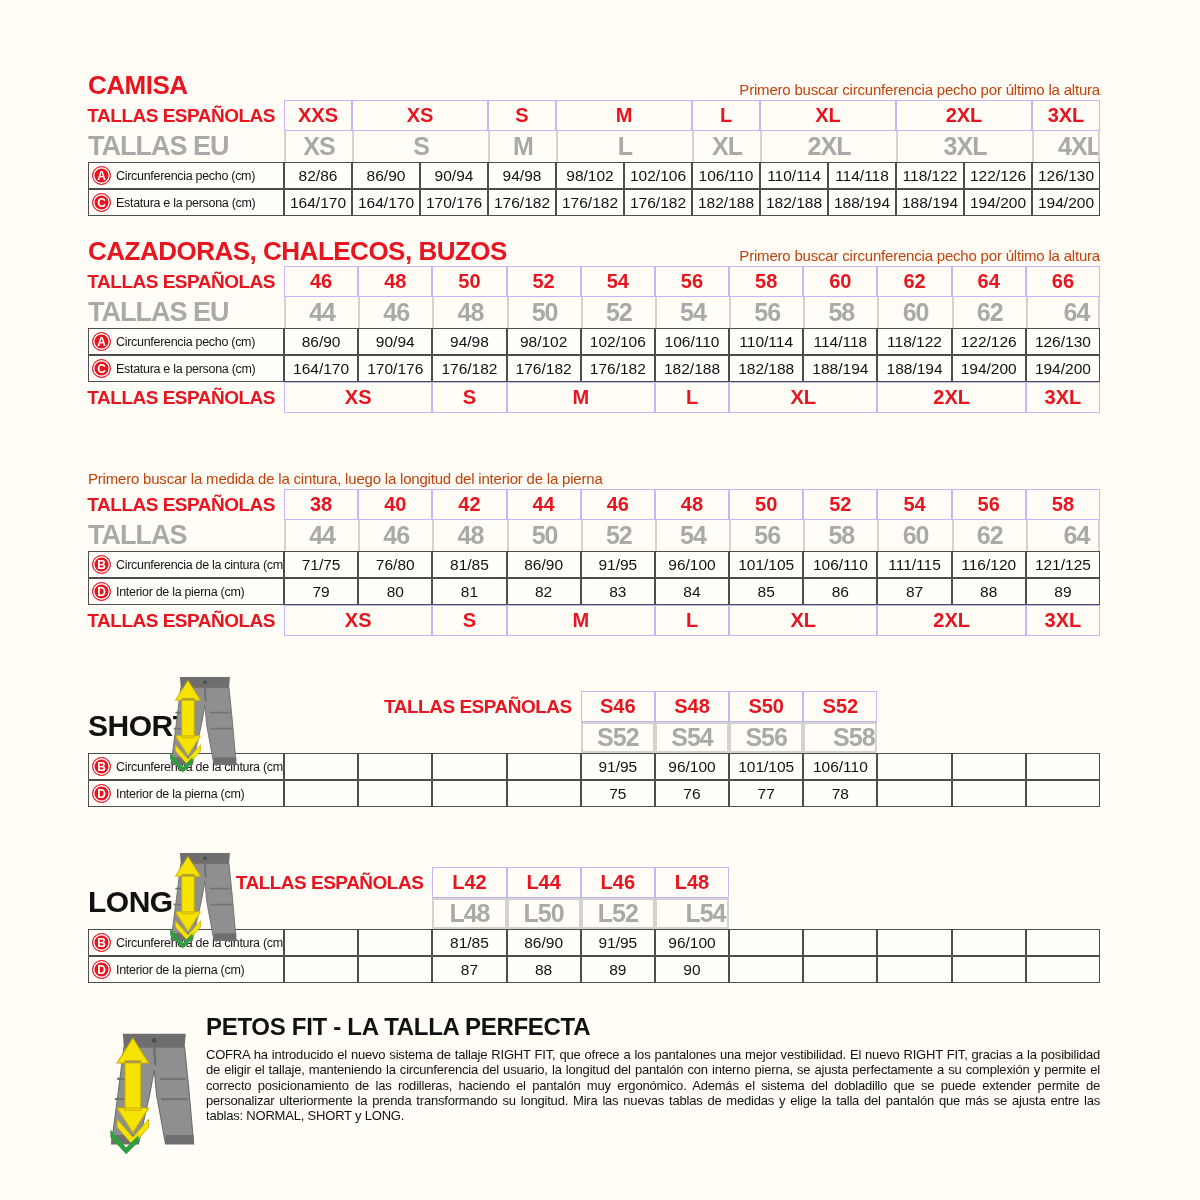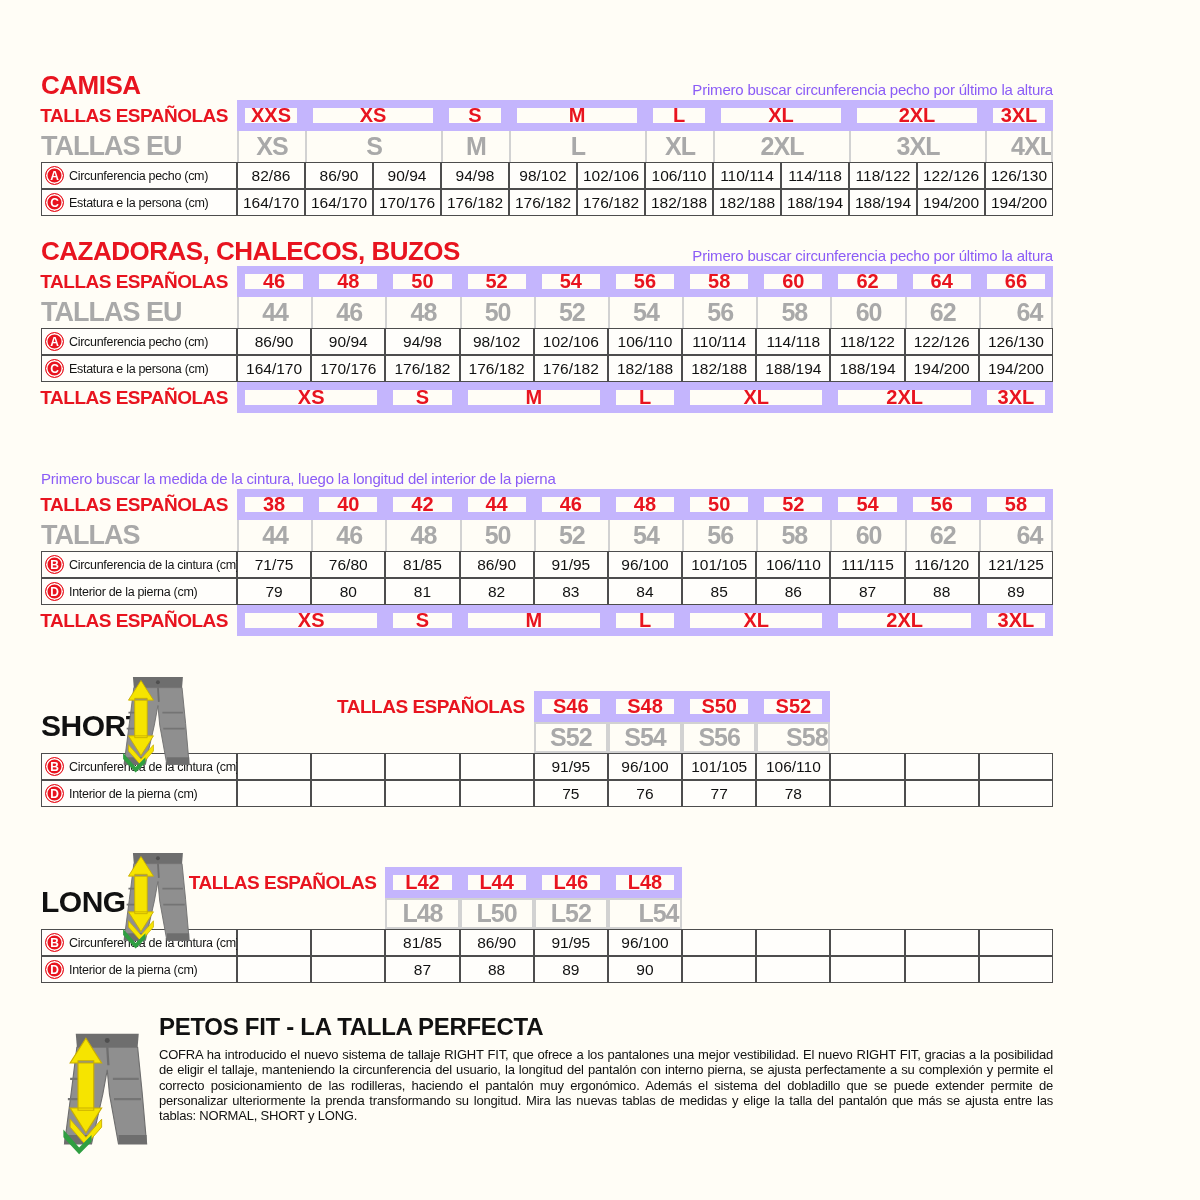--- a/index.html
+++ b/index.html
@@ -1,35 +1,35 @@
 <!DOCTYPE html>
 <html><head>
 <meta charset="utf-8">
 <style>
   * { margin:0; padding:0; box-sizing:border-box; }
   html,body { width:1200px; height:1200px; background:#fffdf6; font-family:"Liberation Sans", sans-serif; color:#141414; overflow:hidden; }
-  .page { position:relative; width:1012px; margin-left:41px; padding-top:70px; }
+  .page { position:relative; width:1012px; margin-left:88px; padding-top:70px; }
 
   
   .grid12, .grid11 { display:grid; width:1012px; }
   .grid12 { grid-template-columns:196px repeat(12, 1fr); }
   .grid11 { grid-template-columns:196px repeat(11, 1fr); }
   .fill { display:contents; }
   .cellbase { display:flex; align-items:center; justify-content:center; overflow:hidden; }
 
   
   .titlerow { display:flex; justify-content:space-between; align-items:flex-end; height:28px; margin-bottom:2px; }
   .sec-title { color:#e8141f; font-size:26px; font-weight:800; letter-spacing:-0.5px; line-height:1; }
-  .note { font-size:15px; color:#8b5cf6; letter-spacing:-0.2px; }
+  .note { font-size:15px; color:#c2410c; letter-spacing:-0.2px; }
 
   
   .h-red { height:31px; }
   .redlabel { display:flex; align-items:center; justify-content:flex-end; padding-right:9px;
               color:#e8141f; font-size:19px; font-weight:800; letter-spacing:-0.5px; white-space:nowrap; }
-  .redbox { border:8px solid #c4b5fd; color:#e8141f; font-size:20px; font-weight:800; background:transparent; }
+  .redbox { border:1px solid #c4b5fd; color:#e8141f; font-size:20px; font-weight:800; background:transparent; }
 
   
   .h-gray { height:31px; }
   .graylabel { display:flex; align-items:center; color:#a9a9a9; font-size:27px; font-weight:800; letter-spacing:-1px; }
   .graycell { color:#a9a9a9; font-size:25px; font-weight:800; letter-spacing:-1px; border-left:2px solid #d2d2d2; }
   .graycell:last-child { border-right:2px solid #d2d2d2;padding-left:27px; }
   .graycell.boxed { border:2px solid #d2d2d2; }
 
   
   .h-data { height:27px; }

